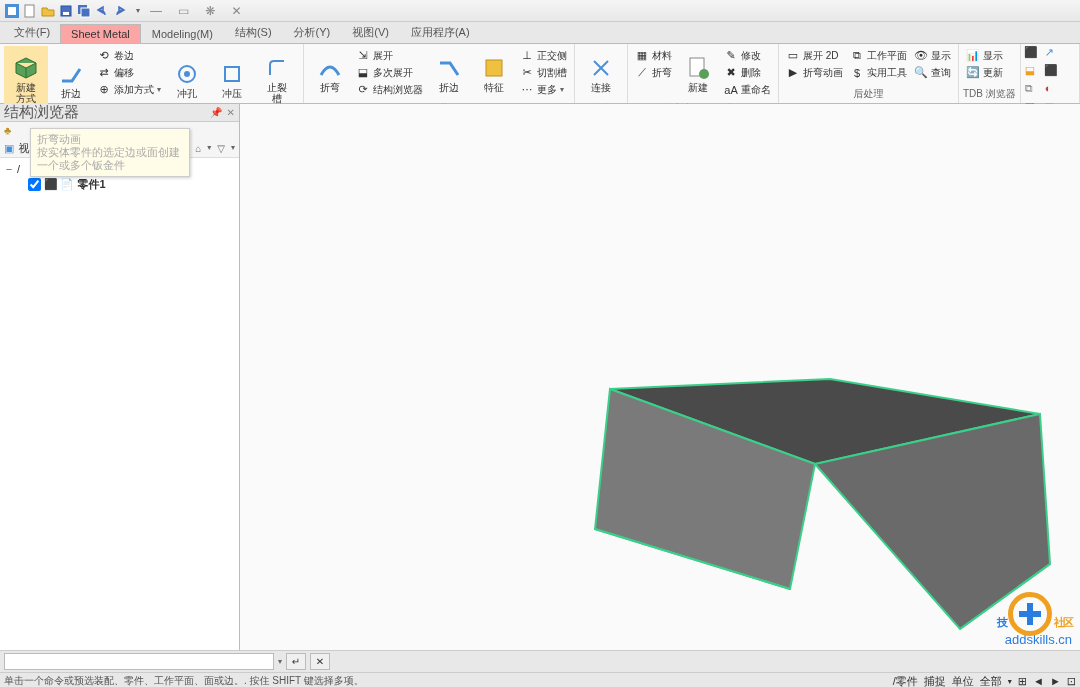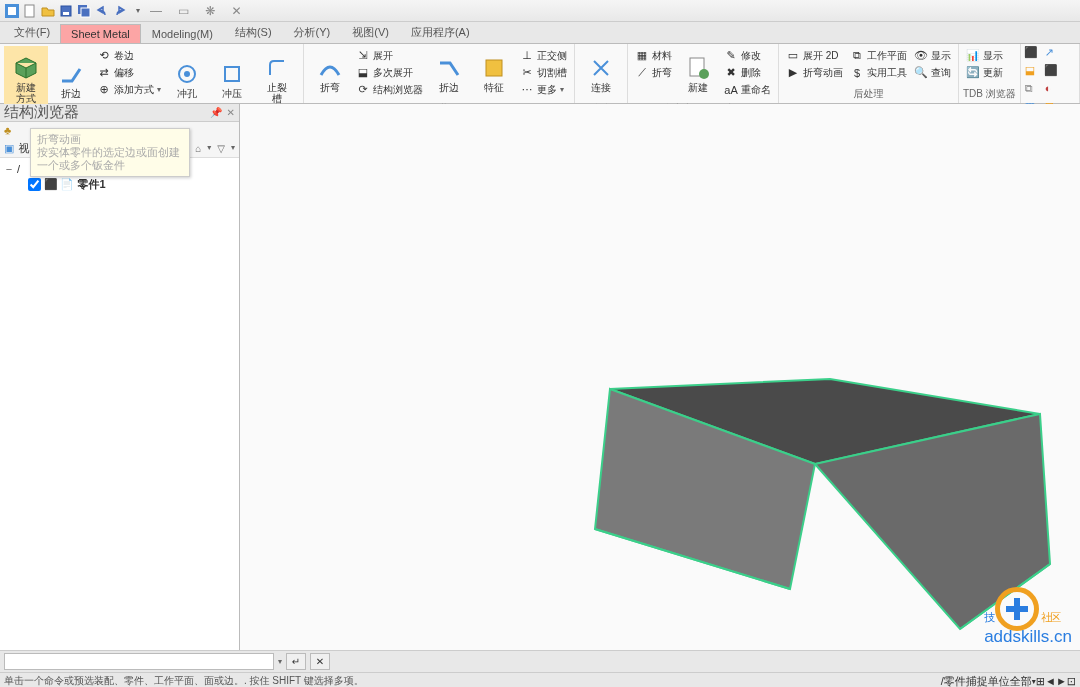--- a/index.html
+++ b/index.html
@@ -42,31 +42,31 @@
 .tree .node.child{padding-left:24px}
 .tree .node .exp{width:10px;text-align:center;color:#666;cursor:pointer}
 .tree .node input{margin:0}
 .viewport{flex:1;background:#fafafa;position:relative;overflow:hidden}
 .viewport svg{width:100%;height:100%}
 .cmdbar{height:22px;background:#e8e8e8;display:flex;align-items:center;padding:2px 4px;gap:4px;border-top:1px solid #ccc}
 .cmdbar input{flex:0 0 270px;height:17px;border:1px solid #bbb;padding:0 3px;font-size:11px;background:#fff}
 .cmdbar .cbtn{width:20px;height:17px;border:1px solid #bbb;background:#f0f0f0;cursor:pointer;display:flex;align-items:center;justify-content:center;font-size:10px}
 .statusbar{height:17px;background:#e8e8e8;display:flex;align-items:center;padding:0 4px;border-top:1px solid #ccc;justify-content:space-between}
 .statusbar .left{font-size:10px;color:#555}
-.statusbar .right{display:flex;align-items:center;font-size:10px;color:#555}
+.statusbar .right{display:flex;gap:6px;align-items:center;font-size:10px;color:#555}
 .statusbar .right span{cursor:pointer}
 .watermark{position:absolute;right:8px;bottom:40px;z-index:10;pointer-events:none}
-.watermark .big{font-size:44px;font-weight:normal;letter-spacing:-2px}
+.watermark .big{font-size:44px;font-weight:bold;letter-spacing:-2px}
 .watermark .big .b{color:#2a7de0}
 .watermark .big .o{color:#f0a020}
 .watermark .big .circ{display:inline-block;width:44px;height:44px;border:5px solid #f0a020;border-radius:50%;position:relative;vertical-align:middle;margin:0 2px}
 .watermark .big .circ::before,.watermark .big .circ::after{content:"";position:absolute;background:#2a7de0}
 .watermark .big .circ::before{width:22px;height:6px;top:14px;left:6px}
 .watermark .big .circ::after{width:6px;height:22px;top:6px;left:14px}
-.watermark .url{font-size:17px;color:#2a7de0;text-align:right;margin-top:-4px}
+.watermark .url{font-size:13px;color:#2a7de0;text-align:right;margin-top:-4px}
 .ic svg,.sicon svg,.bicon svg{display:block}
 </style>
 </head>
 <body>
 
 <div class="titlebar">
   <div class="qat">
     <span class="ic">
         <svg width="14" height="14">
           <rect width="14" height="14" fill="#4a90d9"></rect>

